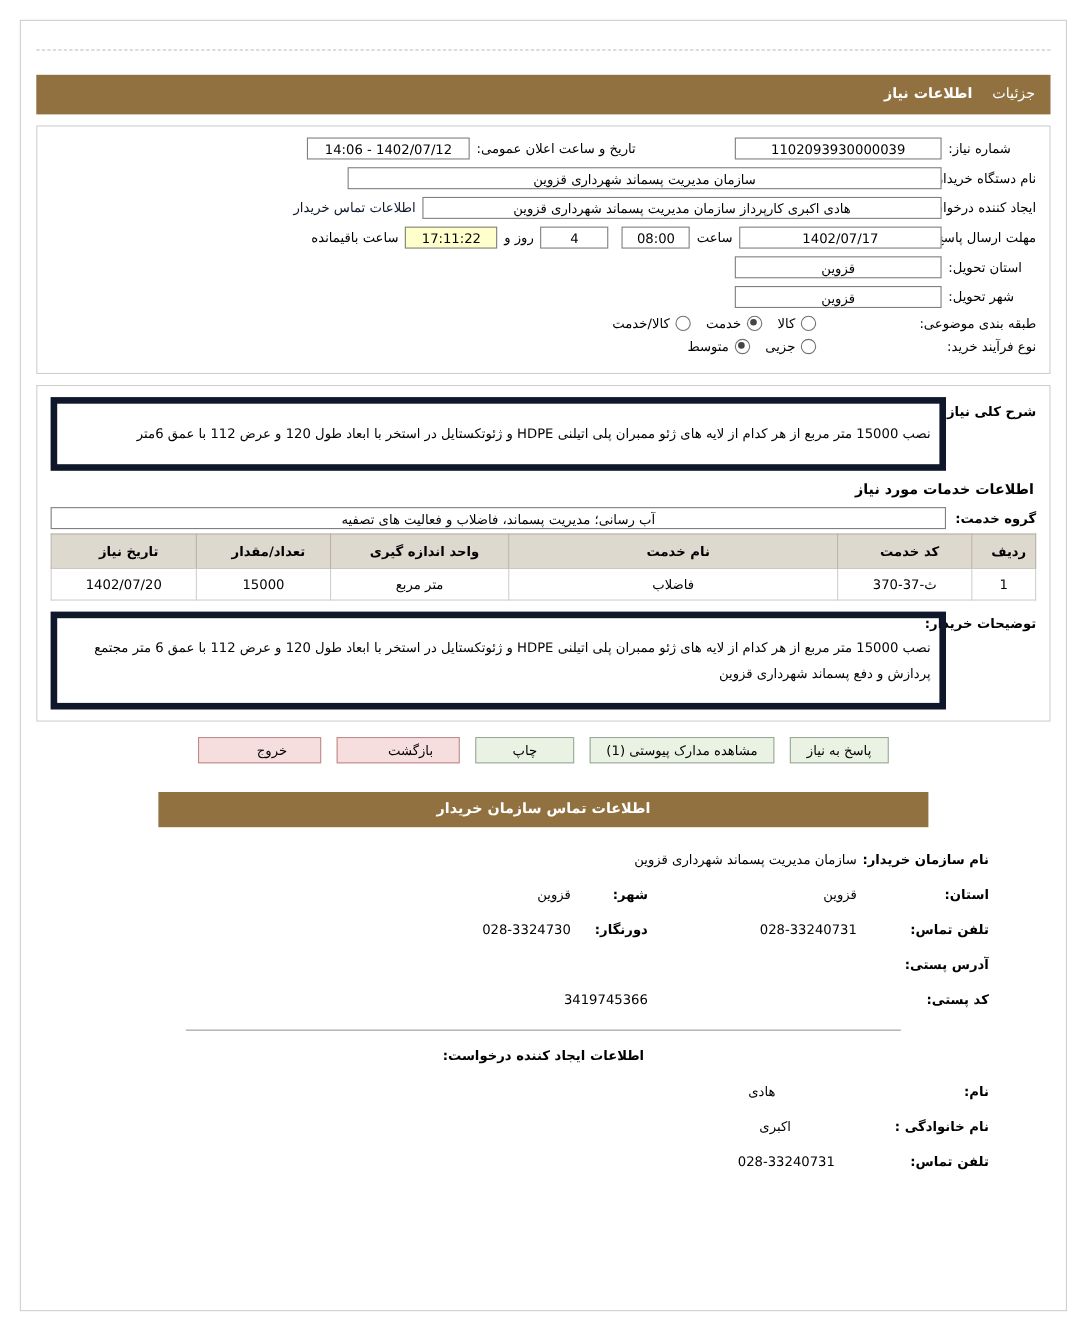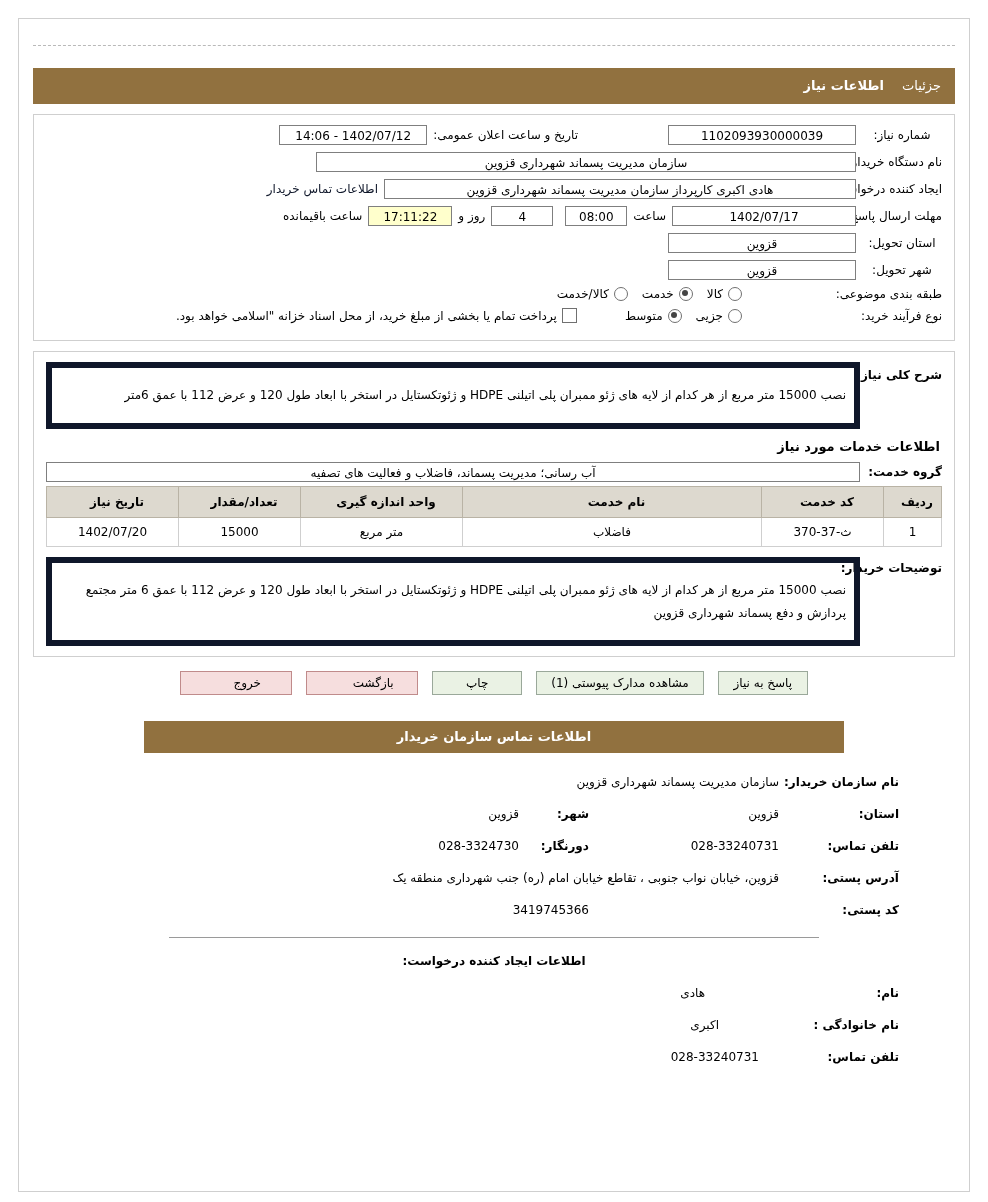--- a/index.html
+++ b/index.html
@@ -33,21 +33,21 @@
   .headerbar .tabs{display:flex;gap:18px;justify-content:flex-start;}
   .tab{cursor:pointer;}
   .tab.active{font-weight:bold;}
 
   
   .panel{
     margin:10px 14px 0 14px;border:1px solid #cfcfcf;background:#fff;padding:10px 12px;
   }
 
   .row{display:flex;align-items:center;margin-bottom:7px;gap:6px;}
-  .lbl{font-size:12px;white-space:nowrap;text-align:center;}
+  .lbl{font-size:12px;white-space:nowrap;text-align:left;}
   .lbl.w90{width:80px;}
   .inp{
     border:1px solid #7f7f7f;background:#fff;height:20px;line-height:20px;
     padding:0 6px;font-size:12px;box-sizing:border-box;overflow:hidden;
     white-space:nowrap;text-align:center;
   }
   .inp.num{direction:ltr;}
   .link{color:#0f172a;font-size:12px;white-space:nowrap;}
   .yellowbox{
     border:1px solid #7f7f7f;background:#ffffcc;height:20px;line-height:20px;
@@ -185,24 +185,20 @@
       <div class="row" style="justify-content:flex-start">
         <div class="lbl w90">نوع فرآیند خرید:</div>
         <div style="display:flex;align-items:center;margin-right:114px">
           <span class="opt">
             <span class="radio"></span>
             <span>جزیی</span>
           </span>
           <span class="opt">
             <span class="radio on"></span>
             <span>متوسط</span>
-          </span>
-          <span class="opt" style="margin-right:34px">
-            <span class="chk"></span>
-            <span>پرداخت تمام یا بخشی از مبلغ خرید، از محل اسناد خزانه "اسلامی خواهد بود.</span>
           </span>
         </div>
       </div>
 
     </div>
 
     <div class="panel">
 
       <div style="display:flex;align-items:flex-start;gap:10px;">
         <div class="sectitle" style="width:72px;padding-top:6px">شرح کلی نیاز:</div>
@@ -272,21 +268,20 @@
 
       <div class="crow">
         <div class="ck" style="width:120px">تلفن تماس:</div>
         <div style="width:190px;direction:ltr;text-align:right">028-33240731</div>
         <div class="ck" style="width:70px">دورنگار:</div>
         <div style="direction:ltr">028-3324730</div>
       </div>
 
       <div class="crow">
         <div class="ck" style="width:120px">آدرس پستی:</div>
-        <div>قزوین، خیابان نواب جنوبی ، تقاطع خیابان امام (ره) جنب شهرداری منطقه یک</div>
       </div>
 
       <div class="crow">
         <div class="ck" style="width:120px">کد پستی:</div>
         <div style="direction:ltr;margin-right:190px">3419745366</div>
       </div>
 
       <div class="hr"></div>
 
       <div class="sub">اطلاعات ایجاد کننده درخواست:</div>

